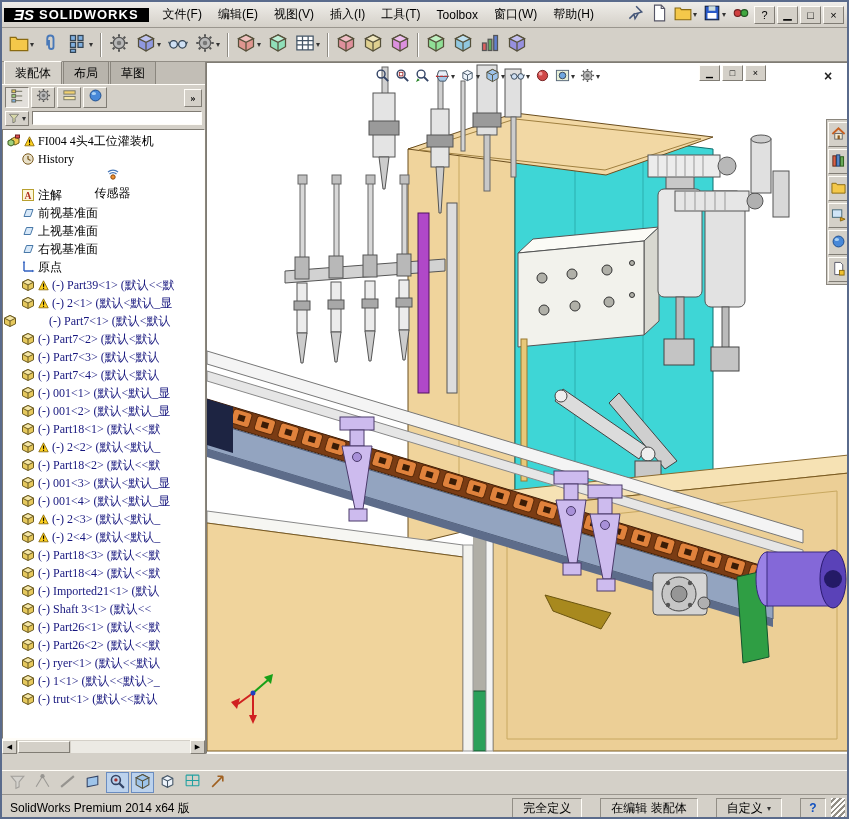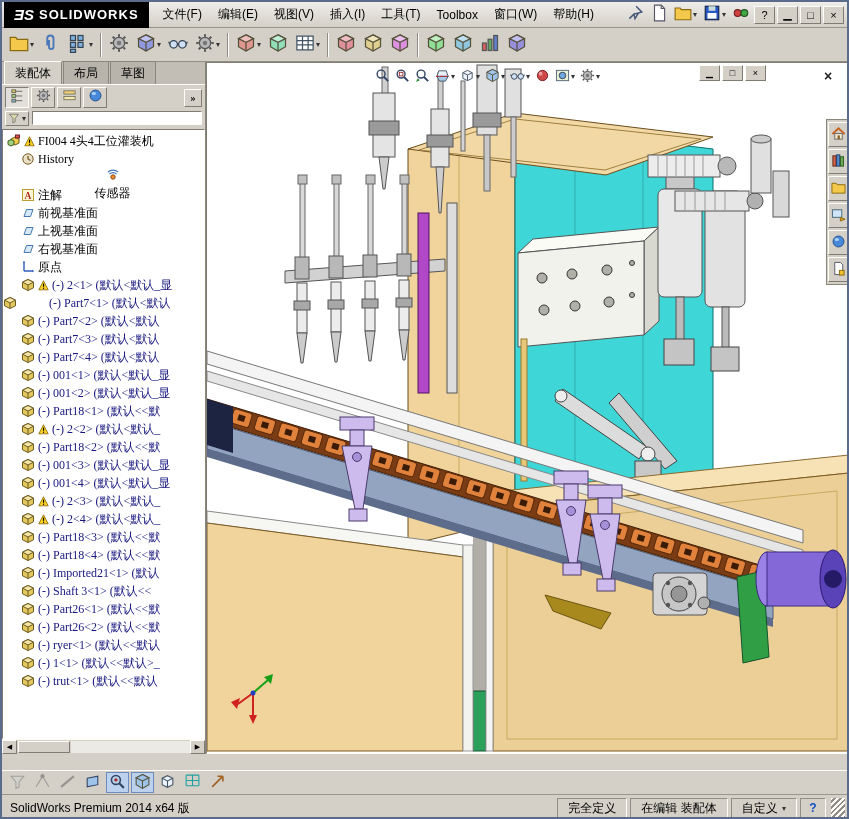--- a/index.html
+++ b/index.html
@@ -3,21 +3,21 @@
 <meta charset="utf-8">
 <style>
   *{box-sizing:border-box;margin:0;padding:0;}
   body{background:#6b7b94;font-family:"Liberation Sans","DejaVu Sans",sans-serif;}
   .app{position:relative;width:849px;height:819px;background:#d4d0c8;border:2px solid #5a6b8c;overflow:hidden;font-size:12px;color:#000;}
   .ctr{display:flex;align-items:center;justify-content:center;}
   .b3{background:#d4d0c8;border:1px solid;border-color:#fffdf8 #807c74 #807c74 #fffdf8;}
   .sunk{border:1px solid;border-color:#807c74 #fffdf8 #fffdf8 #807c74;}
   
   .titlebar{position:absolute;top:0;left:0;right:0;height:26px;display:flex;align-items:center;background:linear-gradient(#efede9,#d4d0c8);border-bottom:1px solid #9a968e;padding-right:3px;}
-  .logo{height:26px;margin:1px 6px 1px 2px;background:#000;color:#fff;display:flex;align-items:center;padding:0 10px;white-space:nowrap;}
+  .logo{height:14px;margin:1px 6px 1px 2px;background:#000;color:#fff;display:flex;align-items:center;padding:0 10px;white-space:nowrap;}
   .logo .mark{font-style:italic;font-weight:bold;font-size:15px;margin-right:5px;}
   .logo .word{font-weight:bold;letter-spacing:1px;font-size:13px;}
   .menubar{display:flex;align-items:center;justify-content:flex-end;}
   .menu-item{padding:4px 8px;white-space:nowrap;cursor:default;}
   .qa{display:flex;align-items:center;margin-left:auto;gap:2px;}
   .qa-btn{height:22px;padding:1px 2px;display:flex;align-items:center;}
   .qa-btn svg{width:18px;height:18px;}
   .caret{font-size:8px;color:#333;margin-left:1px;}
   .win-btn{width:21px;height:18px;font-size:11px;margin-left:2px;}
   
@@ -70,21 +70,21 @@
   .mtab.active{background:#f2f1ee;}
   
   .btoolbar{position:absolute;top:768px;left:0;right:0;height:24px;display:flex;align-items:center;gap:2px;padding:0 4px;background:#d4d0c8;border-top:1px solid #fffdf8;}
   .bt-btn{width:23px;height:21px;border:1px solid transparent;}
   .bt-btn svg{width:17px;height:17px;}
   .bt-btn.disabled{opacity:.45;filter:grayscale(1);}
   .bt-btn.active{background:#bcd2ec;border:1px solid #6a8cc0;}
   
   .statusbar{position:absolute;top:792px;left:0;right:0;height:27px;background:#d4d0c8;border-top:1px solid #9a968e;display:flex;align-items:center;padding:0 2px;}
   .sb-product{flex:1;padding:0 6px;white-space:nowrap;}
-  .sb-seg{height:20px;display:flex;align-items:center;padding:0 10px;margin-right:3px;border:1px solid;border-color:#928e86 #fffdf8 #fffdf8 #928e86;white-space:nowrap;}
+  .sb-seg{height:20px;display:flex;align-items:center;padding:0 10px;margin-right:3px;border:1px solid;border-color:#928e86 #fffdf8 #fffdf8 #928e86;white-space:nowrap;margin-left:15px;}
   .sb-help{width:26px;color:#1050c0;font-weight:bold;}
   .grip{width:14px;height:20px;background:repeating-linear-gradient(135deg,#fdfcfa 0 2px,#928e86 2px 4px);margin-left:2px;}
 </style>
 </head>
 <body>
 
 <div class="app">
 
   <div class="titlebar">
     <div class="logo">
@@ -407,20 +407,37 @@
                 <line x1="7" y1="7" x2="7" y2="12.5" stroke="#6b5a20"></line>
               </svg>
             </span>
             <span class="ic w">
               <svg viewBox="0 0 14 14">
                 <polygon points="7,1 13,12.5 1,12.5" fill="#ffd21e" stroke="#806000"></polygon>
                 <rect x="6.3" y="4.5" width="1.5" height="4.2" fill="#000"></rect>
                 <rect x="6.3" y="9.8" width="1.5" height="1.5" fill="#000"></rect>
               </svg>
             </span>
+            <span class="tlbl blue">(-) Part39&lt;1&gt; (默认&lt;&lt;默</span>
+          </div>
+          <div class="trow" style="padding-left: 18px;">
+            <span class="ic">
+              <svg viewBox="0 0 14 14">
+                <polygon points="7,1.5 12.5,4.2 12.5,9.8 7,12.5 1.5,9.8 1.5,4.2" fill="#e6c95e" stroke="#6b5a20"></polygon>
+                <polygon points="7,1.5 12.5,4.2 7,7 1.5,4.2" fill="#f4e6a6" stroke="#6b5a20"></polygon>
+                <line x1="7" y1="7" x2="7" y2="12.5" stroke="#6b5a20"></line>
+              </svg>
+            </span>
+            <span class="ic w">
+              <svg viewBox="0 0 14 14">
+                <polygon points="7,1 13,12.5 1,12.5" fill="#ffd21e" stroke="#806000"></polygon>
+                <rect x="6.3" y="4.5" width="1.5" height="4.2" fill="#000"></rect>
+                <rect x="6.3" y="9.8" width="1.5" height="1.5" fill="#000"></rect>
+              </svg>
+            </span>
             <span class="tlbl blue">(-) 2&lt;1&gt; (默认&lt;默认_显</span>
           </div>
           <div class="trow" style=" gap: 32px;">
             <span class="ic">
               <svg viewBox="0 0 14 14">
                 <polygon points="7,1.5 12.5,4.2 12.5,9.8 7,12.5 1.5,9.8 1.5,4.2" fill="#e6c95e" stroke="#6b5a20"></polygon>
                 <polygon points="7,1.5 12.5,4.2 7,7 1.5,4.2" fill="#f4e6a6" stroke="#6b5a20"></polygon>
                 <line x1="7" y1="7" x2="7" y2="12.5" stroke="#6b5a20"></line>
               </svg>
             </span>

